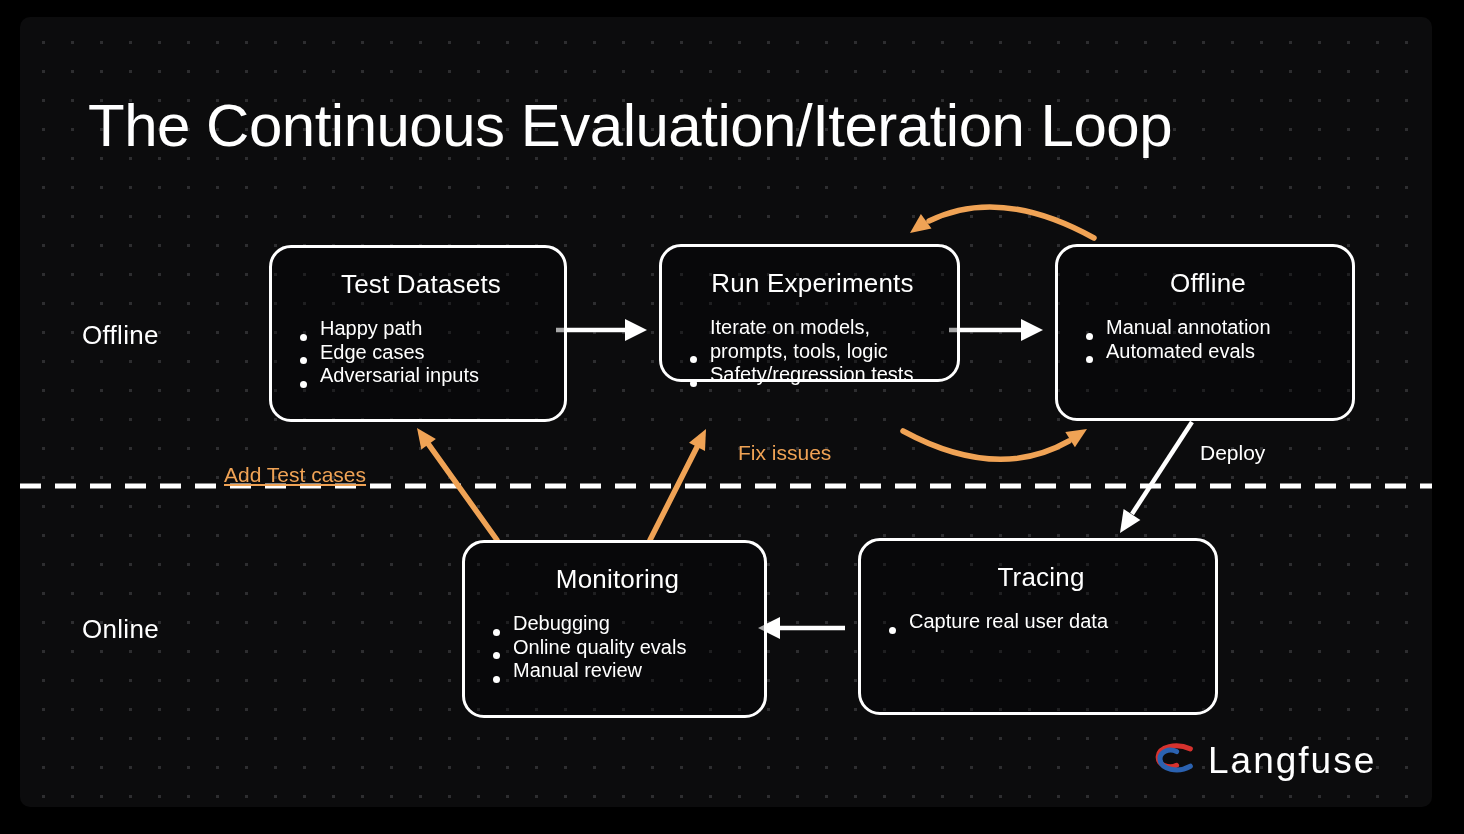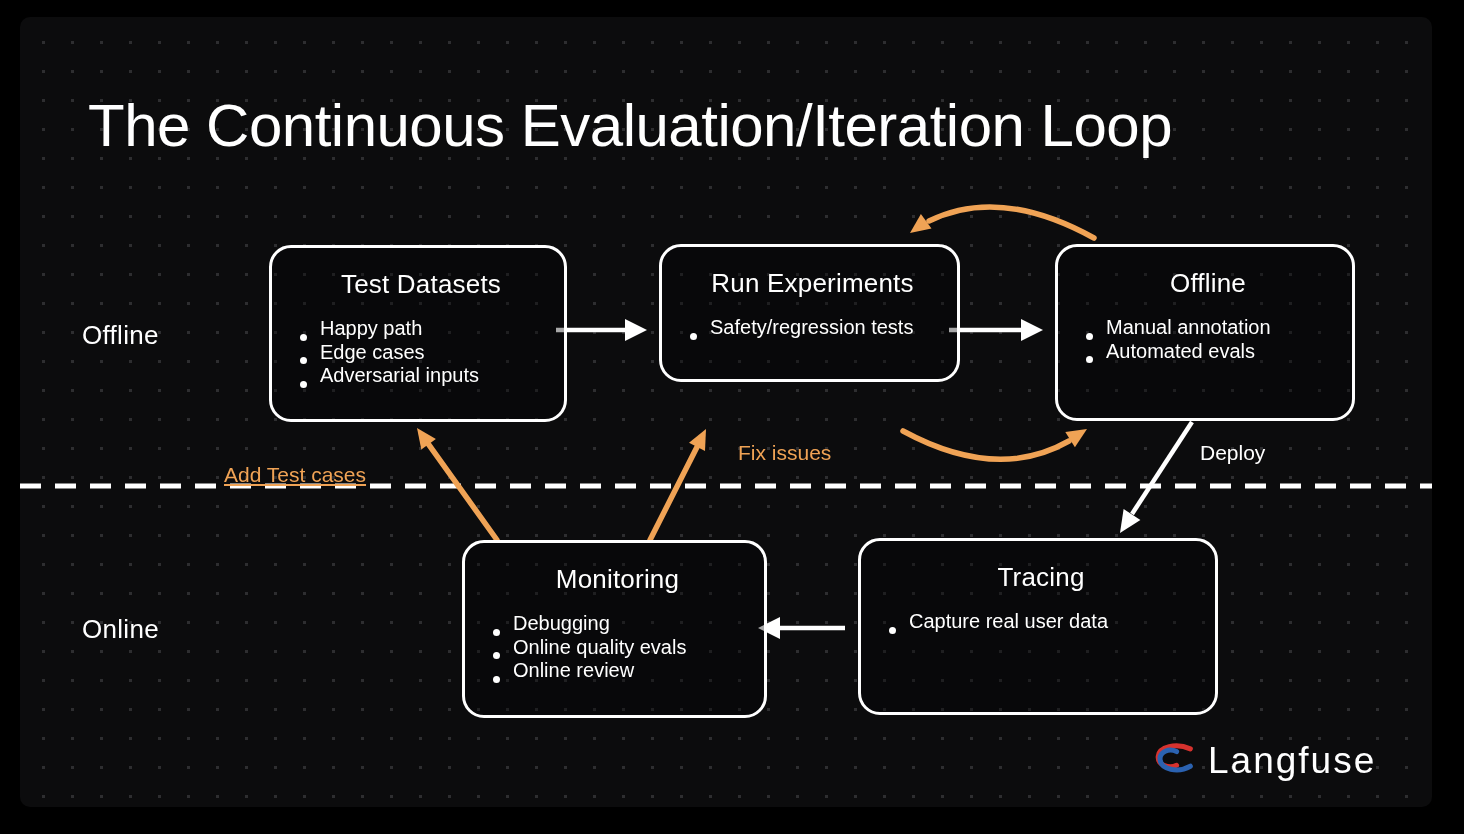--- a/index.html
+++ b/index.html
@@ -131,38 +131,40 @@
     <ul>
       <li><span class="dot"></span><span>Happy path</span></li>
       <li><span class="dot"></span><span>Edge cases</span></li>
       <li><span class="dot"></span><span>Adversarial inputs</span></li>
     </ul>
   </div>
 
   <div class="node n-run">
     <div class="node-title">Run Experiments</div>
     <ul>
+      <li><span class="dot"></span><span>Iterate on models,
+prompts, tools, logic</span></li>
       <li><span class="dot"></span><span>Safety/regression tests</span></li>
     </ul>
   </div>
 
   <div class="node n-eval">
     <div class="node-title">Offline</div>
     <ul>
       <li><span class="dot"></span><span>Manual annotation</span></li>
       <li><span class="dot"></span><span>Automated evals</span></li>
     </ul>
   </div>
 
   <div class="node n-mon">
     <div class="node-title">Monitoring</div>
     <ul>
       <li><span class="dot"></span><span>Debugging</span></li>
       <li><span class="dot"></span><span>Online quality evals</span></li>
-      <li><span class="dot"></span><span>Online review</span></li>
+      <li><span class="dot"></span><span>Manual review</span></li>
     </ul>
   </div>
 
   <div class="node n-trace">
     <div class="node-title">Tracing</div>
     <ul>
       <li><span class="dot"></span><span>Capture real user data</span></li>
     </ul>
   </div>
 

